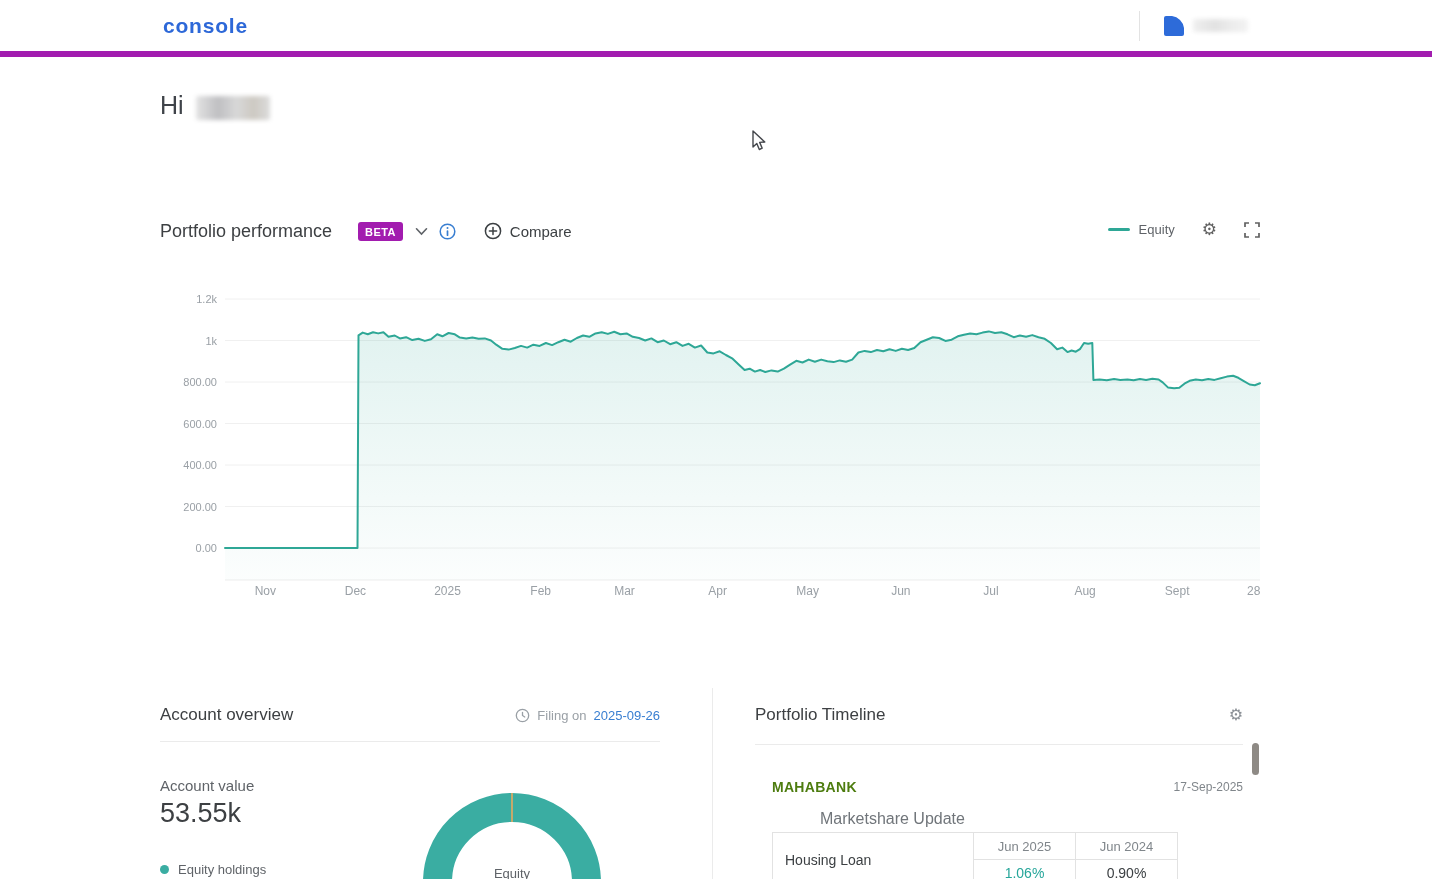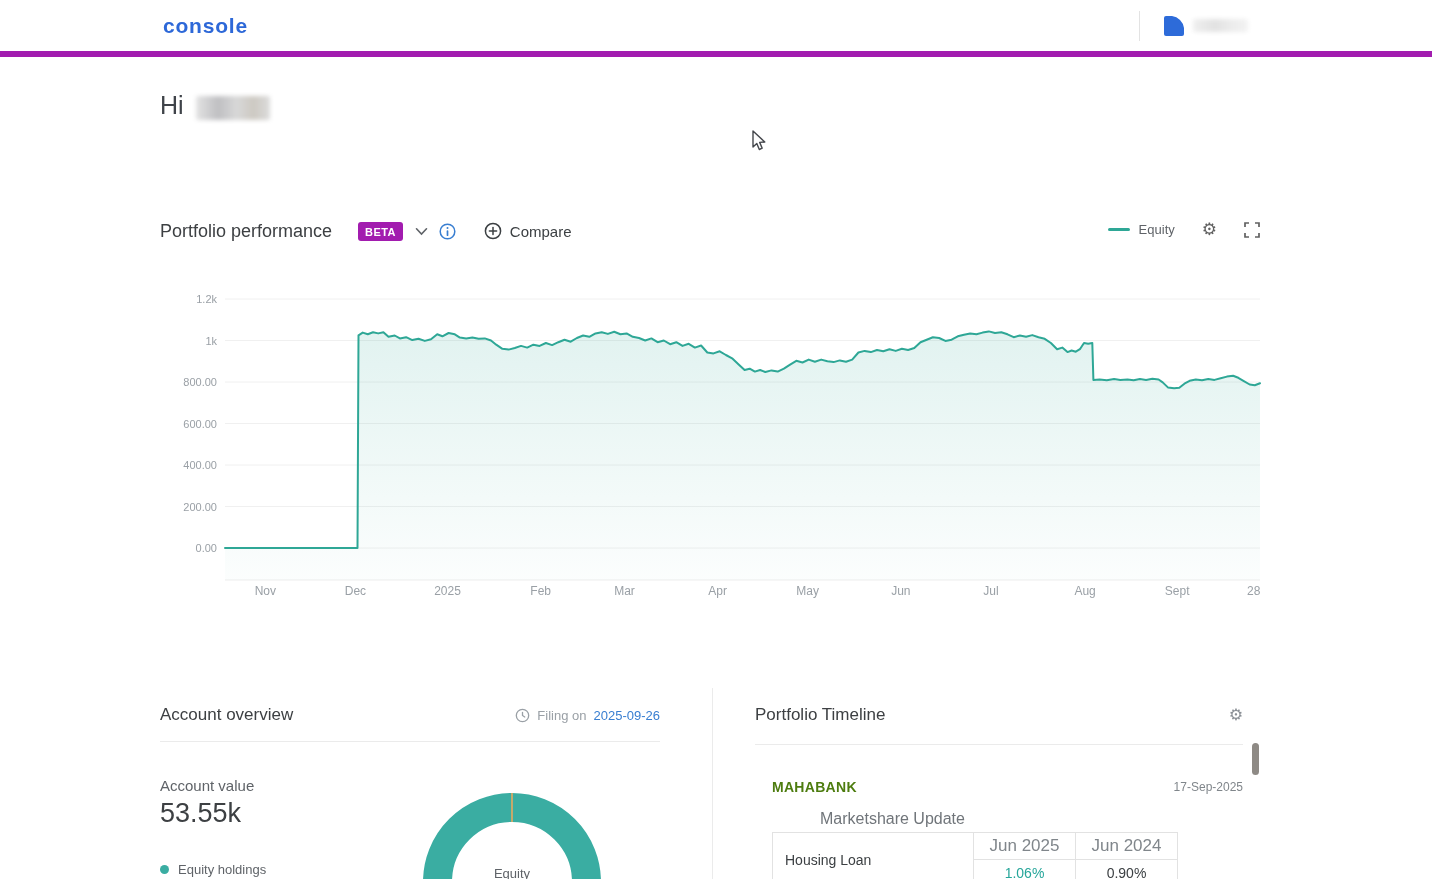--- a/index.html
+++ b/index.html
@@ -68,21 +68,21 @@
   .donut { position:absolute; top:788px; left:412px; }
   .donut-label { font-family:"Liberation Sans", sans-serif; font-size:13px; fill:#5f6368; }
   
   .scroll-thumb { position:absolute; top:743px; left:1252px; width:7px; height:32px; background:#8e8a85; border-radius:4px; }
   .tl-symbol { position:absolute; top:779px; left:772px; font-size:14px; font-weight:700; color:#4d7c0f; letter-spacing:0.3px; }
   .tl-date { position:absolute; top:780px; left:1043px; width:200px; text-align:right; font-size:12px; color:#80868b; }
   .tl-event { position:absolute; top:810px; left:772px; font-size:16px; color:#70757a;margin-left:48px; }
   .tl-table { position:absolute; top:832px; left:772px; border-collapse:collapse; }
   .tl-table td, .tl-table th { border:1px solid #e2e2e2; font-weight:400; }
   .tl-row-label { width:201px; font-size:14px; color:#3c4043; padding-left:12px; text-align:left; }
-  .tl-col { width:102px; height:27px; font-size:17px; color:#80868b; text-align:center;margin-top:36px; }
+  .tl-col { width:102px; height:27px; font-size:13px; color:#80868b; text-align:center;margin-top:36px; }
   .tl-val { width:102px; height:27px; font-size:14px; color:#3c4043; text-align:center; }
   .cursor { position:absolute; top:130px; left:752px; }
 </style>
 </head>
 <body>
 
 <div id="app">
 
   <header class="navbar">
     <div class="logo">console</div>

